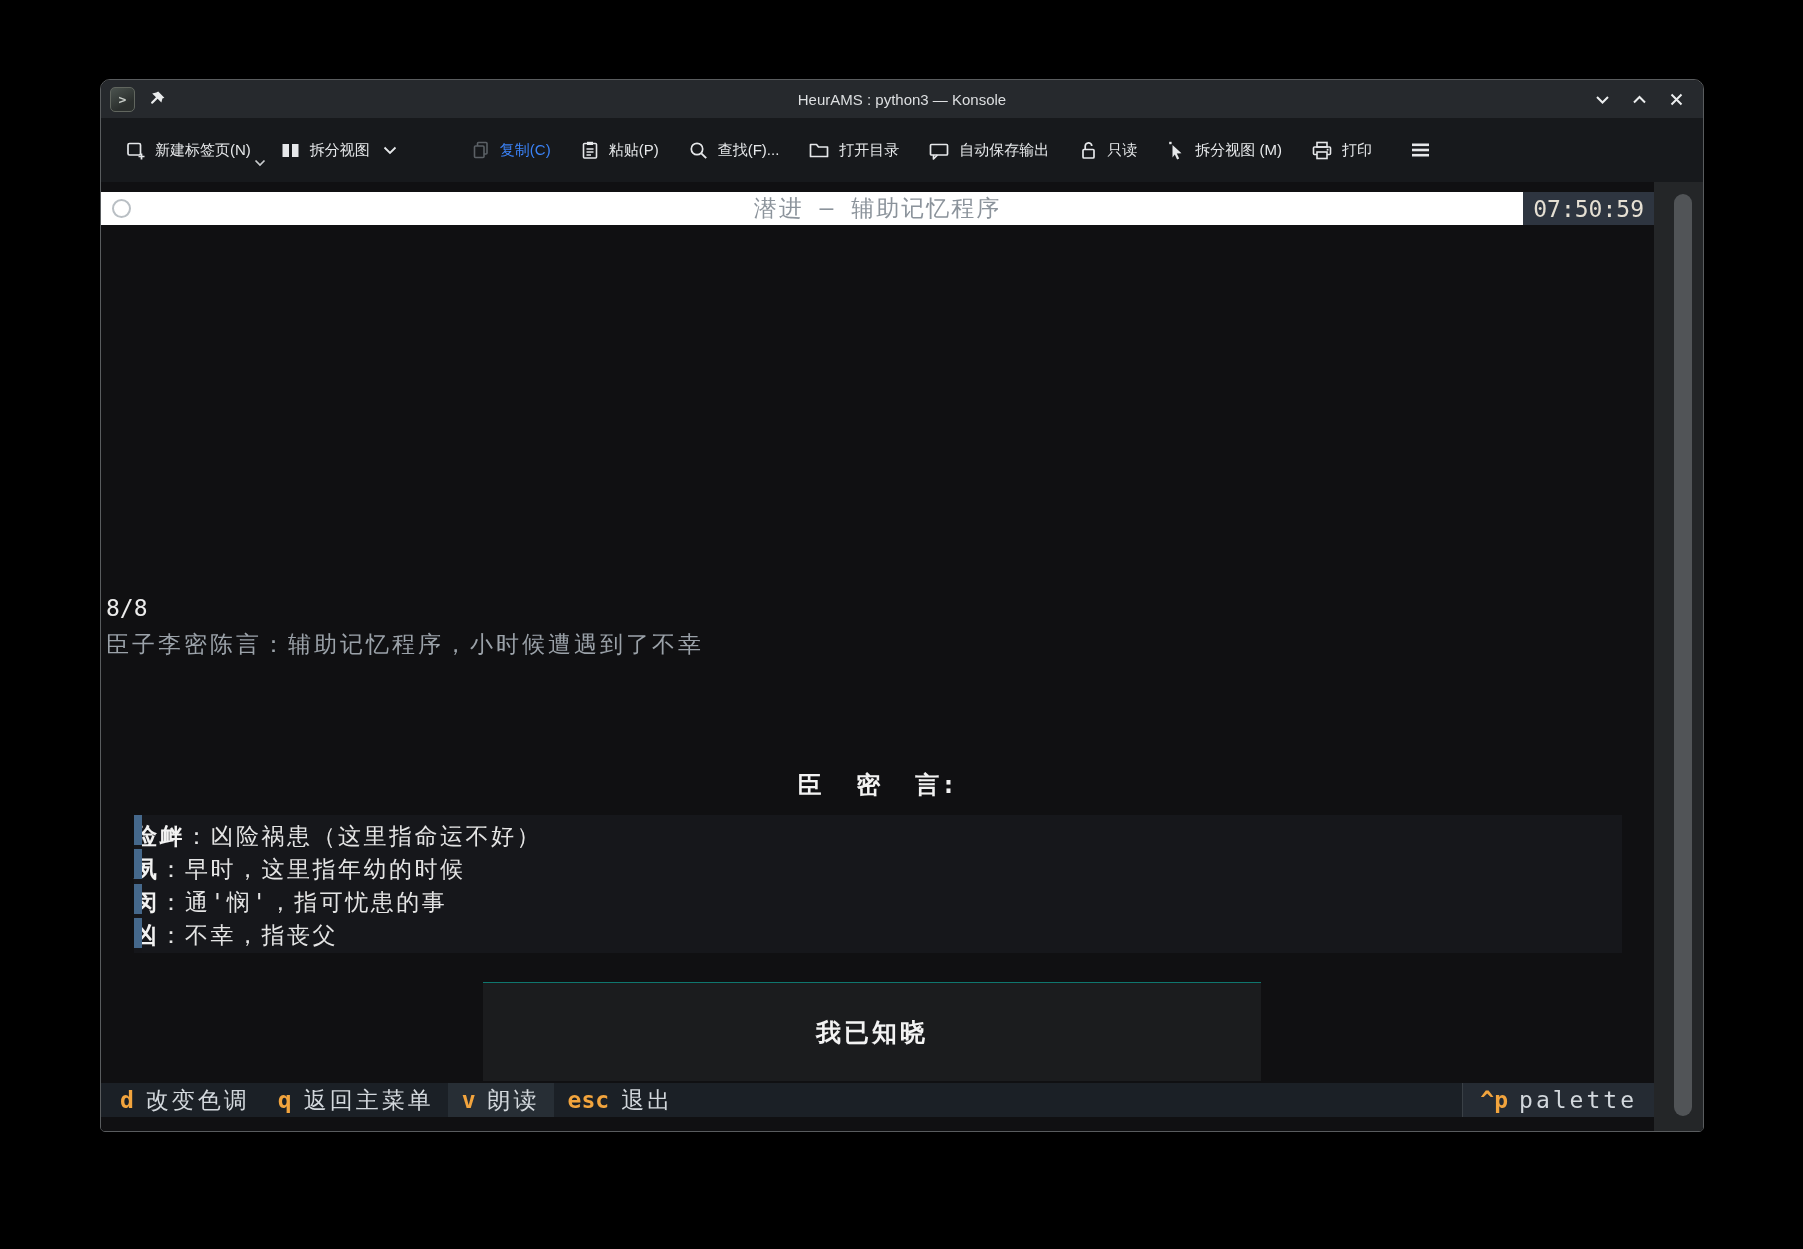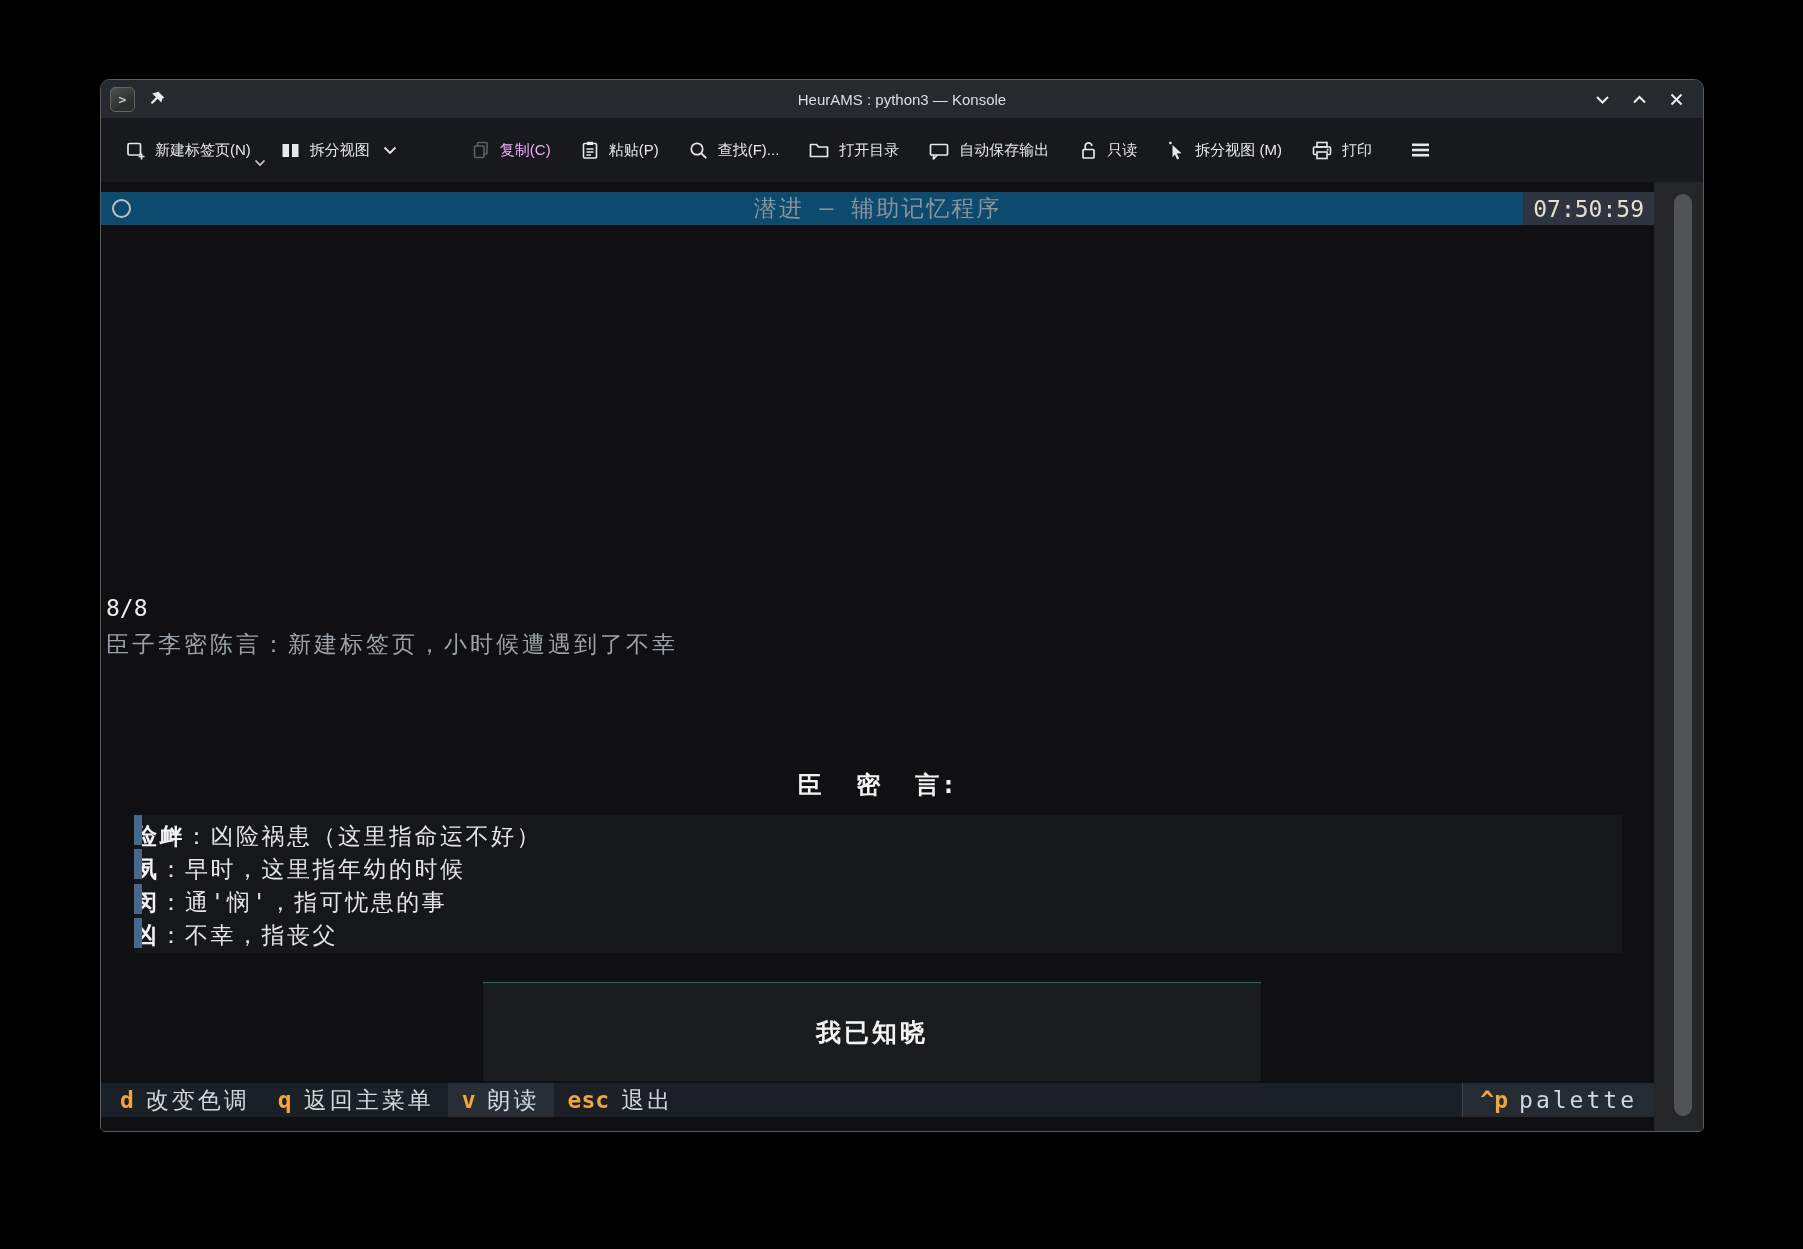--- a/index.html
+++ b/index.html
@@ -19,30 +19,30 @@
   .pin{margin-left:13px;display:flex;}
   .tb-title{position:absolute;left:0;right:0;text-align:center;color:#dddfe1;font-size:15px;}
   .winbtns{margin-left:auto;display:flex;gap:18px;padding-right:17px;z-index:1;}
   .winbtn{display:flex;align-items:center;justify-content:center;cursor:default;}
 
   
   .toolbar{flex:0 0 64px;background:#17191c;display:flex;align-items:center;
            padding:0 0 0 24px;color:#e6e8ea;font-size:15px;column-gap:29px;white-space:nowrap;}
   .titem{display:flex;align-items:center;gap:9px;position:relative;}
   .titem svg{flex:none;display:block;}
-  .titem.disabled{color:#f0abfc;}
+  .titem.disabled{color:#3b82f6;}
   .titem.copy{margin-left:45px;}
   .titem.menu{margin-left:8px;}
   .subchevron{position:absolute;right:-15px;bottom:-6px;}
 
   
   .termarea{flex:1;display:flex;min-height:0;background:#101012;}
   .termcontent{flex:1;position:relative;padding-top:10px;box-sizing:border-box;
                font-family:"DejaVu Sans Mono",monospace;}
-  .tuiheader{height:33px;background:#0c4a6e;display:flex;align-items:stretch;position:relative;}
+  .tuiheader{height:33px;background:#ffffff;display:flex;align-items:stretch;position:relative;}
   .circle{width:15px;height:15px;border:2px solid #b9bfc4;border-radius:50%;
           margin-left:11px;align-self:center;}
   .tuititle{position:absolute;left:0;right:0;top:0;bottom:0;display:flex;align-items:center;
             justify-content:center;color:#8b939b;font-size:23px;letter-spacing:2px;}
   .clock{margin-left:auto;background:#2e3540;color:#e5dfd3;font-size:23px;
          display:flex;align-items:center;padding:2px 10px;z-index:1;}
 
   .progress{position:absolute;top:413px;left:5px;font-size:23px;color:#ececec;}
   .hintline{position:absolute;top:447px;left:5px;font-size:23px;color:#9ba2a9;letter-spacing:3px;}
   .poem{position:absolute;top:511px;left:0;right:0;text-align:center;font-size:24px;
@@ -238,21 +238,21 @@
     <div class="termarea">
       <div class="termcontent">
 
         <div class="tuiheader">
           <span class="circle"></span>
           <div class="tuititle">潜进 – 辅助记忆程序</div>
           <div class="clock">07:50:59</div>
         </div>
 
         <div class="progress">8/8</div>
-        <div class="hintline">臣子李密陈言：新建标签页，小时候遭遇到了不幸</div>
+        <div class="hintline">臣子李密陈言：辅助记忆程序，小时候遭遇到了不幸</div>
 
         <div class="poem">
           <div>臣  密  言:</div>
           <div>臣  以  险衅,</div>
           <div>夙  遭  闵凶.</div>
         </div>
 
         <div class="annotation">
           <div class="annobar"></div>
           <div class="annoline"><span class="term">险衅</span><span>：凶险祸患（这里指命运不好）</span></div>

